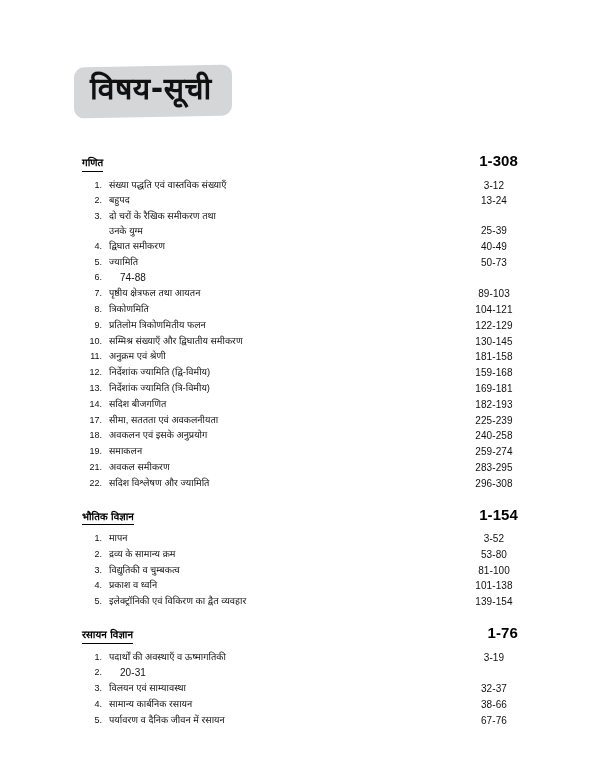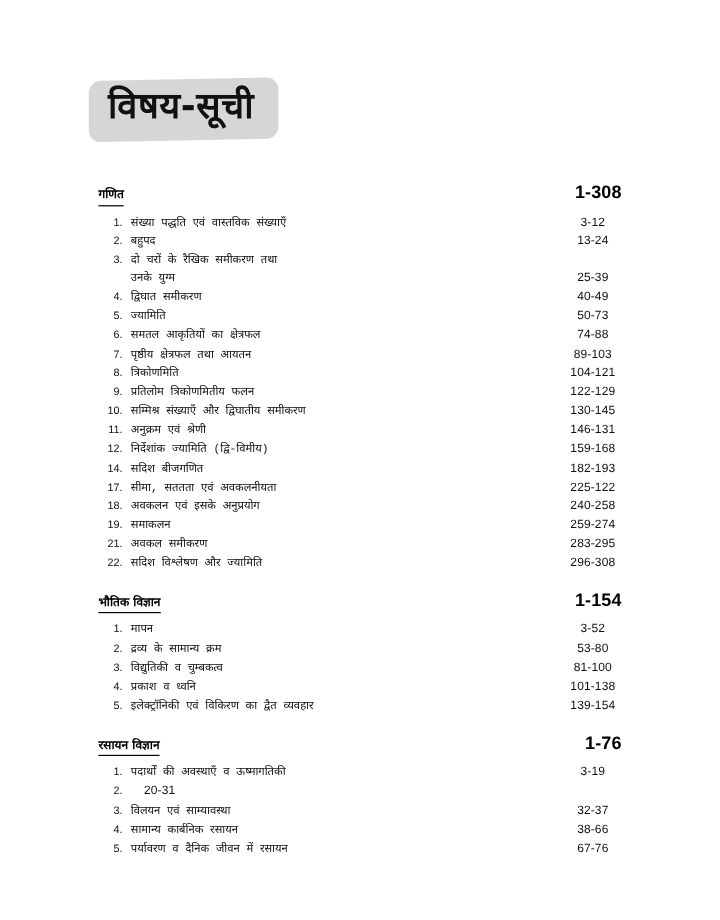--- a/index.html
+++ b/index.html
@@ -97,21 +97,21 @@
     width: 20px;
     flex: 0 0 20px;
     text-align: right;
     padding-right: 7px;
     font-family: "Liberation Sans", "DejaVu Sans", sans-serif;
     font-size: 9px;
     color: #111;
   }
   .entry-label {
     flex: 1 1 auto;
-    font-family: Liberation Mono, monospace;
+    font-family: Liberation Sans, sans-serif;
     font-size: 9.4px;
     color: #111;
     white-space: pre-line;
   }
   .entry-pages {
     flex: 0 0 auto;
     font-family: "Liberation Sans", "DejaVu Sans", sans-serif;
     font-size: 10px;
     color: #111;
     text-align: center;
@@ -160,21 +160,20 @@
             <span class="entry-label">द्विघात समीकरण</span>
             <span class="entry-pages">40-49</span>
           </li>
           <li class="entry">
             <span class="entry-num">5.</span>
             <span class="entry-label">ज्यामिति</span>
             <span class="entry-pages">50-73</span>
           </li>
           <li class="entry">
             <span class="entry-num">6.</span>
-            <span class="entry-label">समतल आकृतियों का क्षेत्रफल</span>
             <span class="entry-pages">74-88</span>
           </li>
           <li class="entry">
             <span class="entry-num">7.</span>
             <span class="entry-label">पृष्ठीय क्षेत्रफल तथा आयतन</span>
             <span class="entry-pages">89-103</span>
           </li>
           <li class="entry">
             <span class="entry-num">8.</span>
             <span class="entry-label">त्रिकोणमिति</span>
@@ -186,36 +185,41 @@
             <span class="entry-pages">122-129</span>
           </li>
           <li class="entry">
             <span class="entry-num">10.</span>
             <span class="entry-label">सम्मिश्र संख्याएँ और द्विघातीय समीकरण</span>
             <span class="entry-pages">130-145</span>
           </li>
           <li class="entry">
             <span class="entry-num">11.</span>
             <span class="entry-label">अनुक्रम एवं श्रेणी</span>
-            <span class="entry-pages">146-131</span>
+            <span class="entry-pages">181-158</span>
           </li>
           <li class="entry">
             <span class="entry-num">12.</span>
             <span class="entry-label">निर्देशांक ज्यामिति (द्वि-विमीय)</span>
             <span class="entry-pages">159-168</span>
           </li>
           <li class="entry">
+            <span class="entry-num">13.</span>
+            <span class="entry-label">निर्देशांक ज्यामिति (त्रि-विमीय)</span>
+            <span class="entry-pages">169-181</span>
+          </li>
+          <li class="entry">
             <span class="entry-num">14.</span>
             <span class="entry-label">सदिश बीजगणित</span>
             <span class="entry-pages">182-193</span>
           </li>
           <li class="entry">
             <span class="entry-num">17.</span>
             <span class="entry-label">सीमा, सततता एवं अवकलनीयता</span>
-            <span class="entry-pages">225-122</span>
+            <span class="entry-pages">225-239</span>
           </li>
           <li class="entry">
             <span class="entry-num">18.</span>
             <span class="entry-label">अवकलन एवं इसके अनुप्रयोग</span>
             <span class="entry-pages">240-258</span>
           </li>
           <li class="entry">
             <span class="entry-num">19.</span>
             <span class="entry-label">समाकलन</span>
             <span class="entry-pages">259-274</span>

